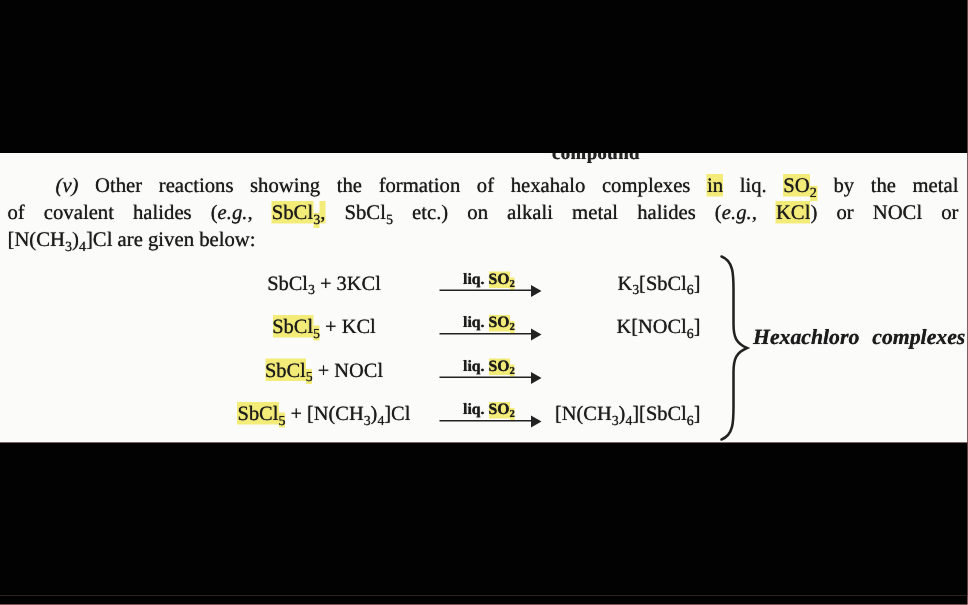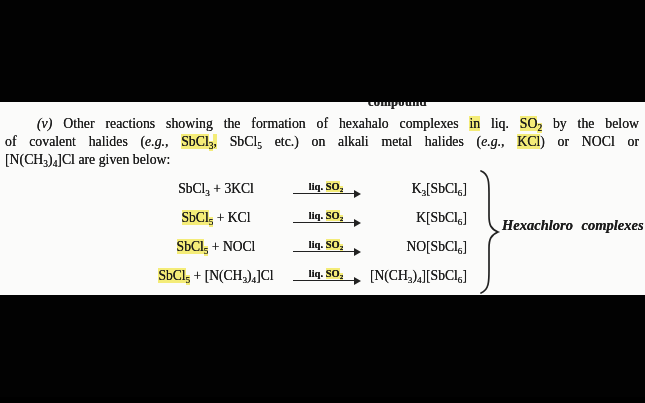--- a/index.html
+++ b/index.html
@@ -89,21 +89,21 @@
 <body>
 
 <div class="page">
   <div class="band band-top"></div>
 
   <div class="content">
 
     <div class="clipped-word">compound</div>
 
     <div class="paragraph">
-      <div class="para-line indent"><span class="seg-i">(v)</span><span> Other reactions showing the formation of hexahalo complexes </span><span class="seg-hl">in</span><span> liq. </span><span class="seg-hl">SO</span><span class="seg-sub seg-hl">2</span><span> by the below</span></div>
+      <div class="para-line indent"><span class="seg-i">(v)</span><span> Other reactions showing the formation of hexahalo complexes </span><span class="seg-hl">in</span><span> liq. </span><span class="seg-hl">SO</span><span class="seg-sub seg-hl">2</span><span> by the metal</span></div>
       <div class="para-line"><span>of covalent halides (</span><span class="seg-i">e.g.</span><span>, </span><span class="seg-hl">SbCl</span><span class="seg-sub seg-hl">3</span><span class="seg-hl">,</span><span> SbCl</span><span class="seg-sub">5</span><span> etc.) on alkali metal halides (</span><span class="seg-i">e.g.</span><span>, </span><span class="seg-hl">KCl</span><span>) or NOCl or</span></div>
       <div class="para-line lastline"><span>[N(CH</span><span class="seg-sub">3</span><span>)</span><span class="seg-sub">4</span><span>]Cl are given below:</span></div>
     </div>
 
     <div class="reactions">
 
       <div class="rxn-row">
         <div class="rxn-left"><span>SbCl</span><span class="seg-sub">3</span><span> + 3KCl</span></div>
         <div class="rxn-arrow">
           <span class="arrow-label"><span>liq. </span><span class="seg-hl">SO</span><span class="seg-sub seg-hl">2</span></span>
@@ -111,30 +111,29 @@
         </div>
         <div class="rxn-right"><span>K</span><span class="seg-sub">3</span><span>[SbCl</span><span class="seg-sub">6</span><span>]</span></div>
       </div>
 
       <div class="rxn-row">
         <div class="rxn-left"><span class="seg-hl">SbCl</span><span class="seg-sub seg-hl">5</span><span> + KCl</span></div>
         <div class="rxn-arrow">
           <span class="arrow-label"><span>liq. </span><span class="seg-hl">SO</span><span class="seg-sub seg-hl">2</span></span>
           <span class="arrow-line"></span>
         </div>
-        <div class="rxn-right"><span>K[SbCl</span><span class="seg-sub">6</span><span>]</span></div>
+        <div class="rxn-right"><span>K[NOCl</span><span class="seg-sub">6</span><span>]</span></div>
       </div>
 
       <div class="rxn-row">
         <div class="rxn-left"><span class="seg-hl">SbCl</span><span class="seg-sub seg-hl">5</span><span> + NOCl</span></div>
         <div class="rxn-arrow">
           <span class="arrow-label"><span>liq. </span><span class="seg-hl">SO</span><span class="seg-sub seg-hl">2</span></span>
           <span class="arrow-line"></span>
         </div>
-        <div class="rxn-right"><span>NO[SbCl</span><span class="seg-sub">6</span><span>]</span></div>
       </div>
 
       <div class="rxn-row">
         <div class="rxn-left"><span class="seg-hl">SbCl</span><span class="seg-sub seg-hl">5</span><span> + [N(CH</span><span class="seg-sub">3</span><span>)</span><span class="seg-sub">4</span><span>]Cl</span></div>
         <div class="rxn-arrow">
           <span class="arrow-label"><span>liq. </span><span class="seg-hl">SO</span><span class="seg-sub seg-hl">2</span></span>
           <span class="arrow-line"></span>
         </div>
         <div class="rxn-right"><span>[N(CH</span><span class="seg-sub">3</span><span>)</span><span class="seg-sub">4</span><span>][SbCl</span><span class="seg-sub">6</span><span>]</span></div>
       </div>

